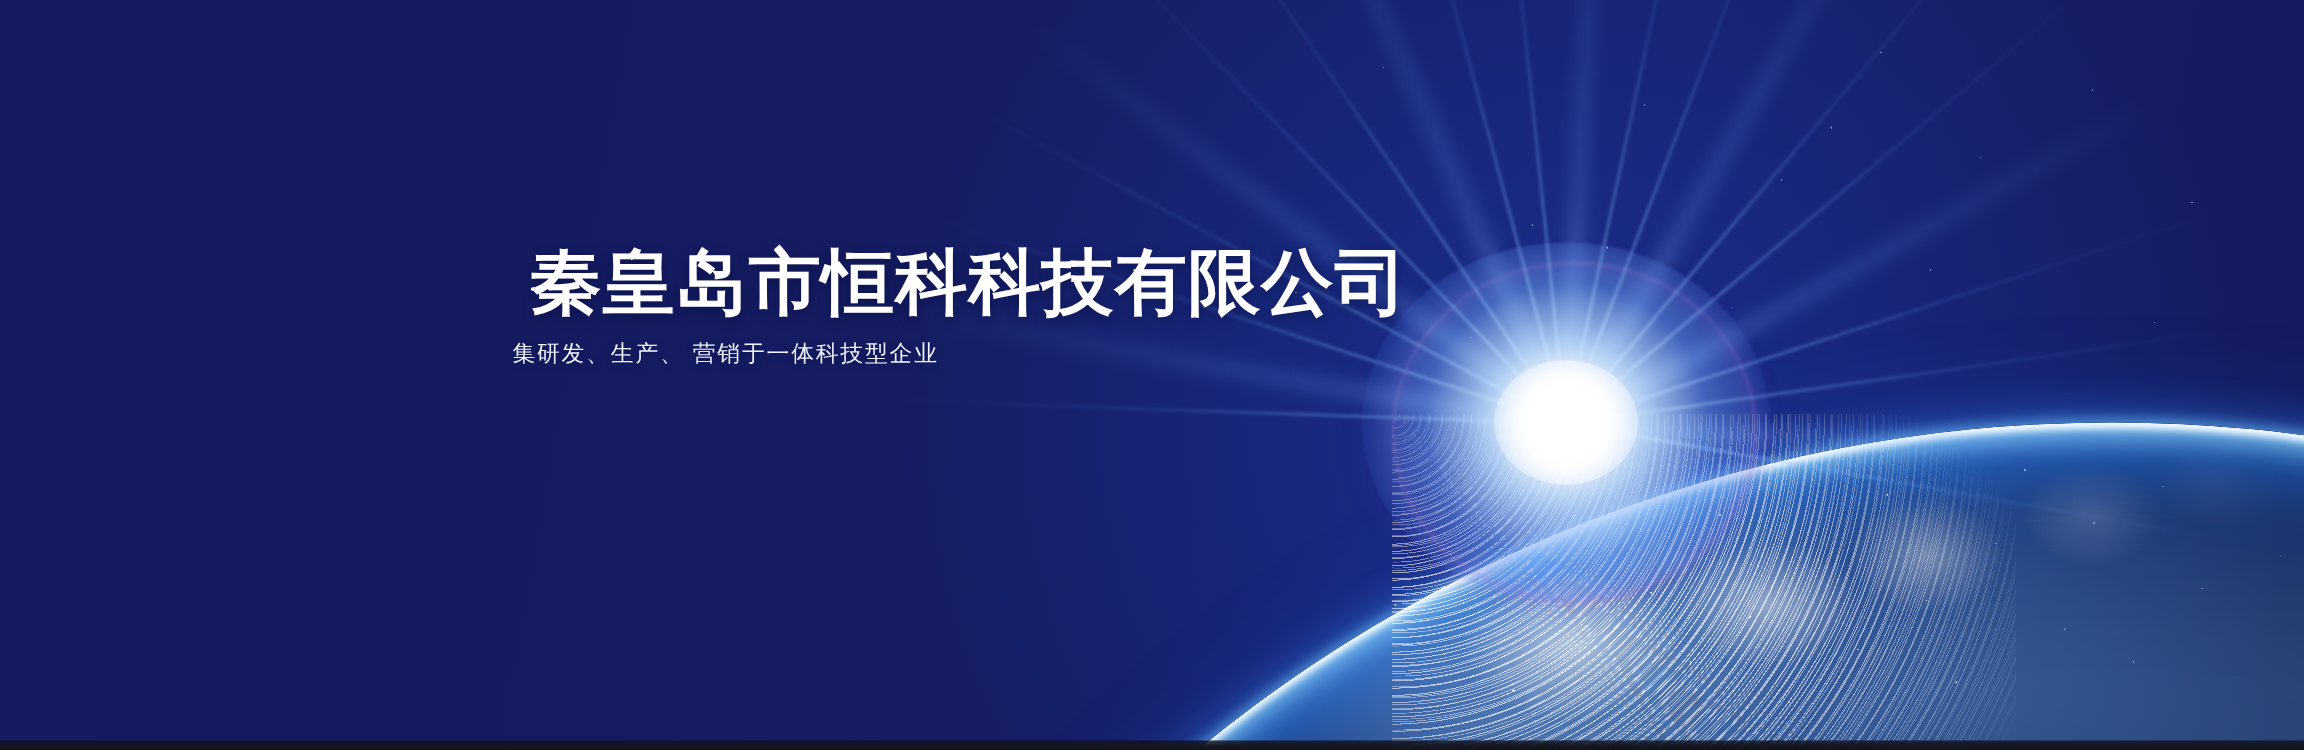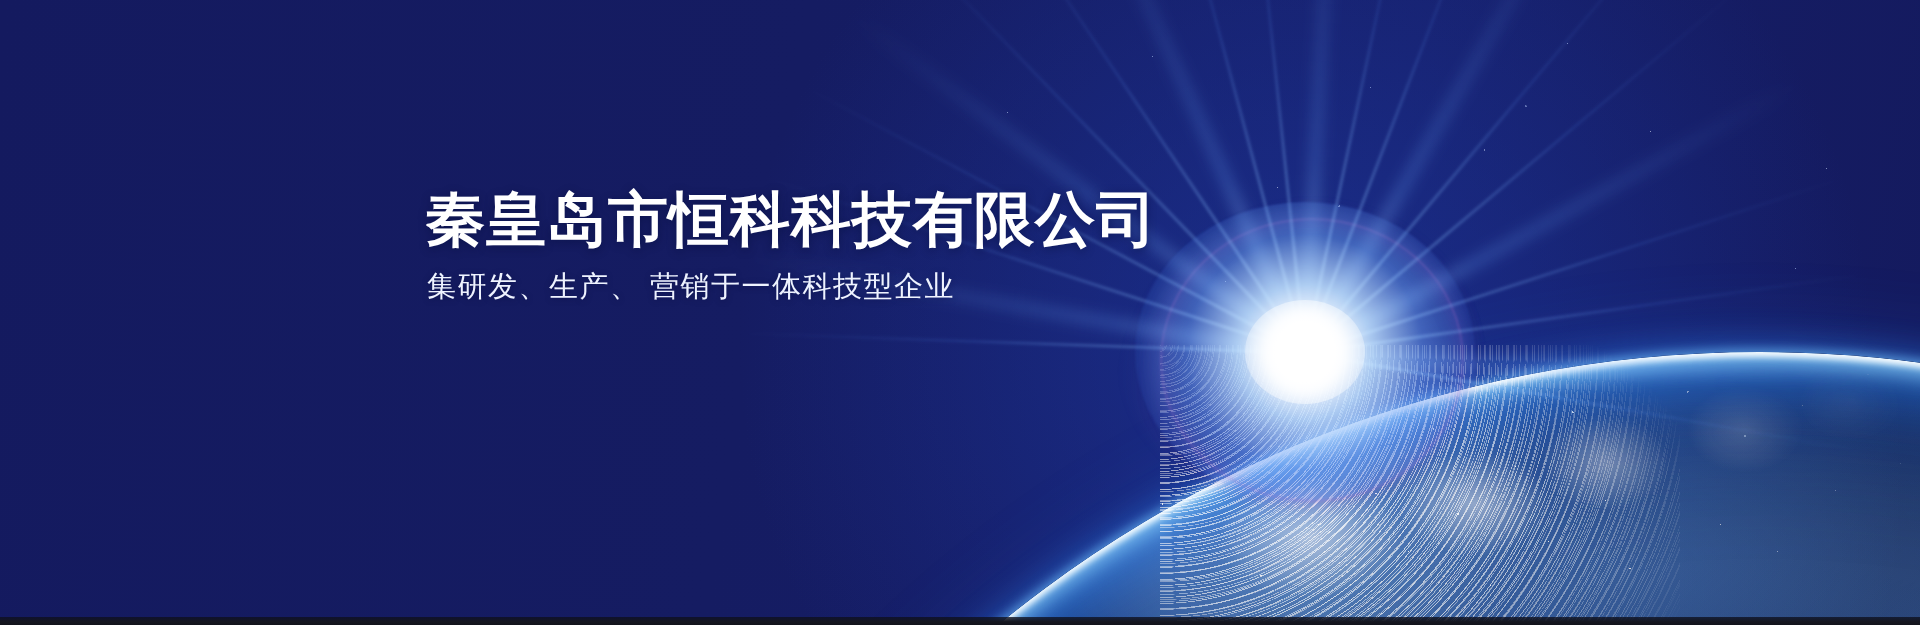--- a/index.html
+++ b/index.html
@@ -258,32 +258,32 @@
   }
 
   
   .copy {
     position: absolute;
     left: 425px;
     top: 188px;
     z-index: 20;
   }
   .headline {
-    margin: 0;
+    margin: 16px;
     font-size: 60px;
     line-height: 1.08;
     font-weight: 700;
     color: #ffffff;
     letter-spacing: 1px;
     white-space: nowrap;
     text-shadow: 0 2px 10px rgba(0,10,50,0.45);
   }
   .subline {
     margin: 16px 0 0 2px;
-    font-size: 29px;
+    font-size: 19px;
     line-height: 1.2;
     font-weight: 400;
     color: #eef3ff;
     letter-spacing: 1.5px;
     white-space: nowrap;
     text-shadow: 0 1px 6px rgba(0,10,50,0.40);
   }
 
   
   .bottom-trim {

